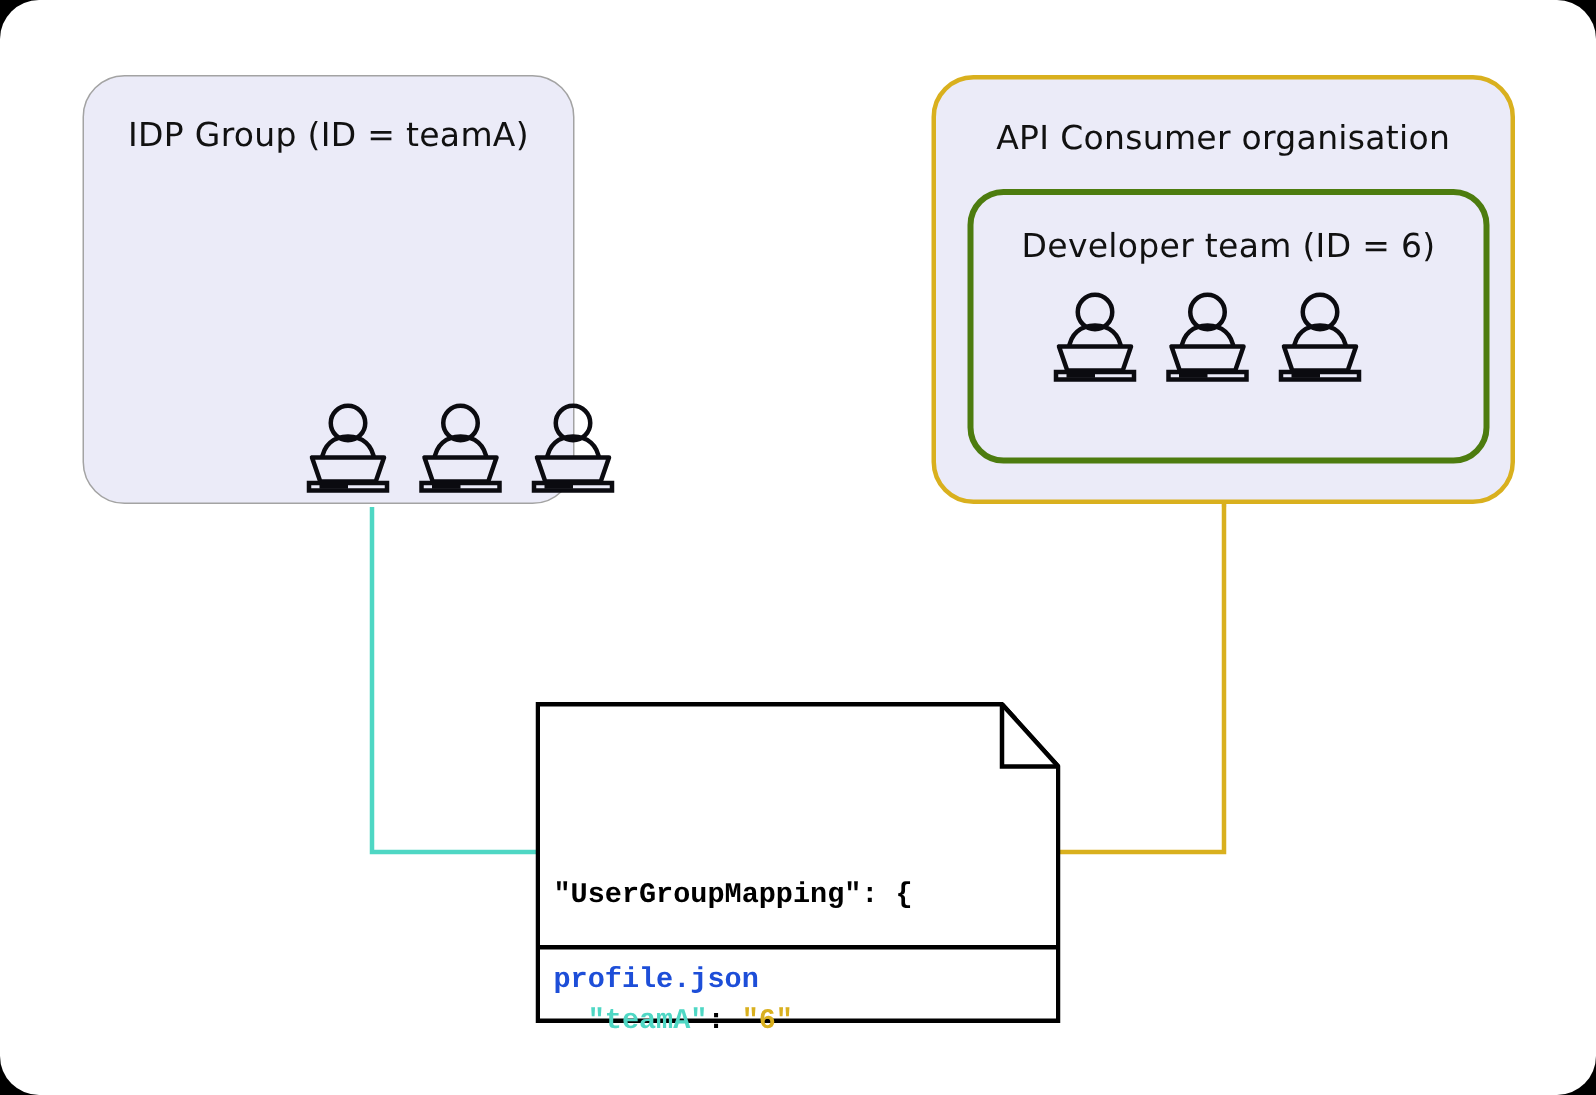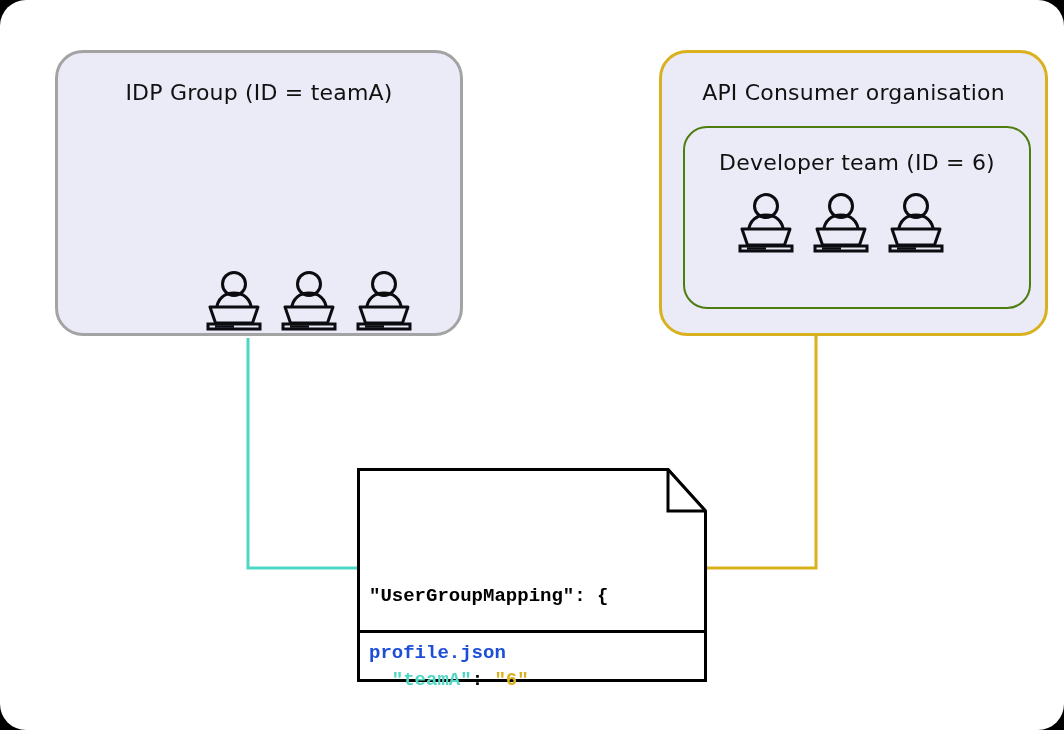--- a/index.html
+++ b/index.html
@@ -31,43 +31,42 @@
   }
   
   .group-box {
     position: absolute;
     box-sizing: border-box;
     border-radius: 28px;
   }
   #idp-group-box {
     left: 55px;
     top: 50px;
-    width: 408px;
+    width: 328px;
     height: 286px;
     background: #ebebf8;
-    border: 3px solid #a3a3a3;
+    border: 1px solid #a3a3a3;
   }
   #api-consumer-box {
     left: 621px;
     top: 50px;
     width: 389px;
     height: 286px;
     background: #ebebf8;
     border: 3px solid #d9b01e;
-    margin-left: 38px;
   }
   #developer-team-box {
     position: absolute;
     box-sizing: border-box;
     left: 21px;
     top: 73px;
     width: 348px;
     height: 183px;
     background: #ebebf8;
-    border: 2px solid #4d7c0f;
+    border: 4px solid #4d7c0f;
     border-radius: 24px;
   }
   .box-title {
     position: absolute;
     left: 0;
     right: 0;
     text-align: center;
     color: #111111;
     font-size: 22px;
     font-weight: 500;

